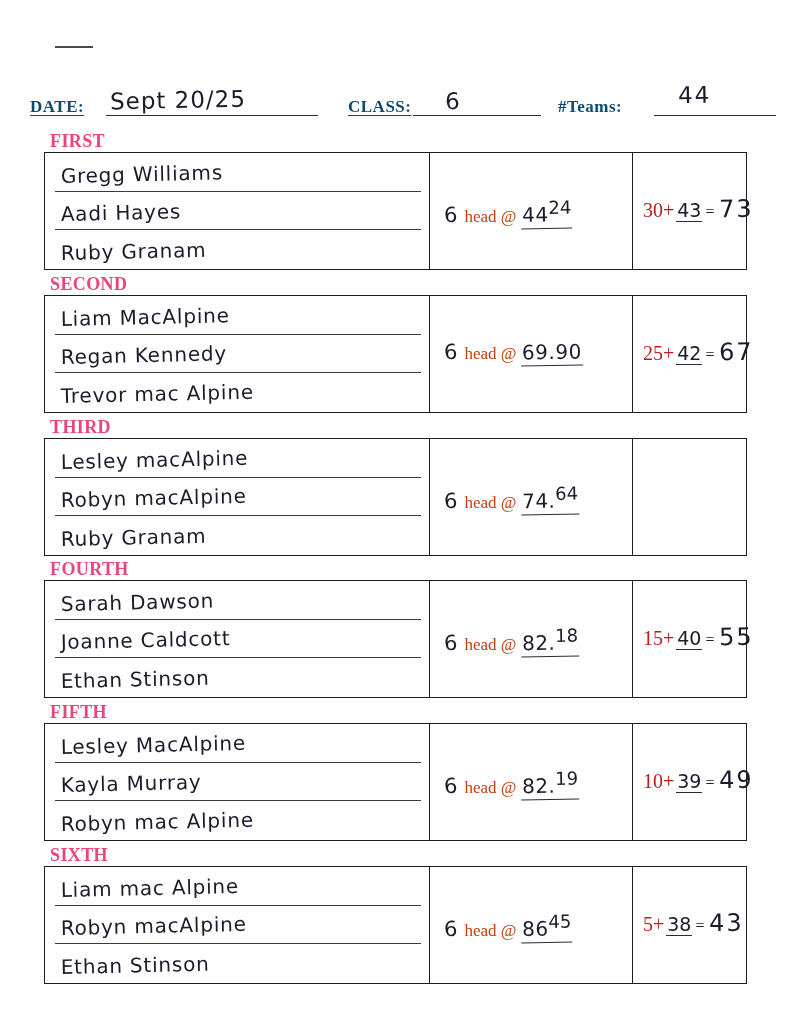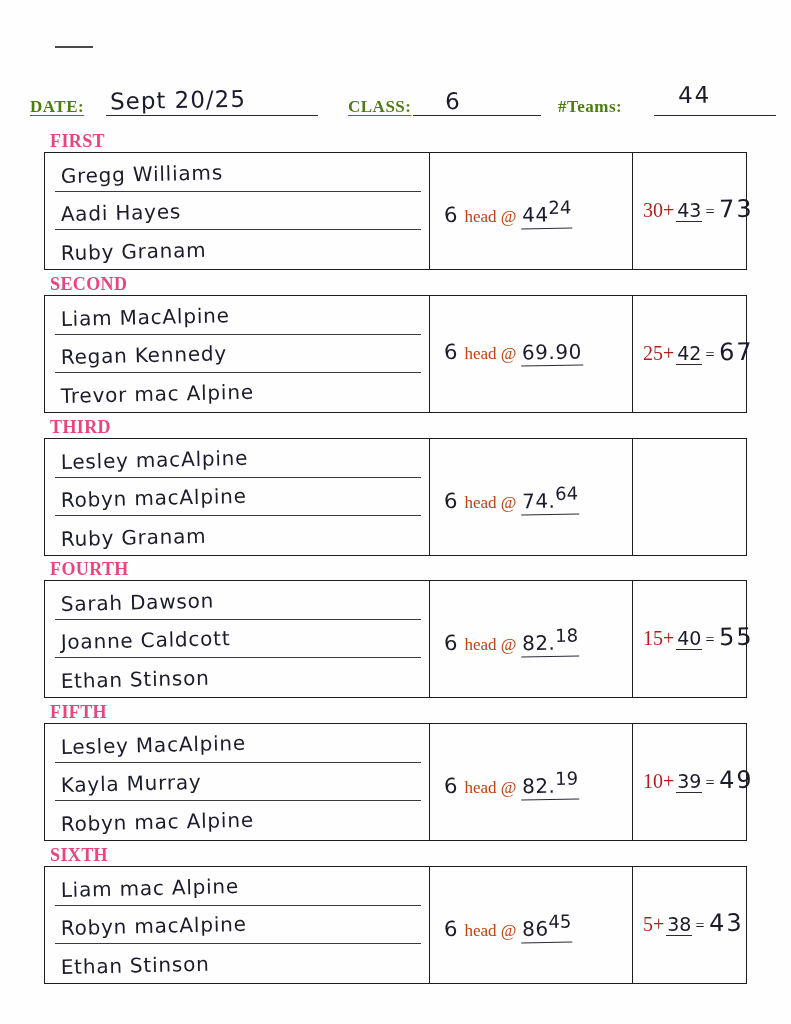--- a/index.html
+++ b/index.html
@@ -38,21 +38,21 @@
     left: 28px;
     top: 90px;
     width: 735px;
     height: 30px;
   }
   .hdr-label {
     position: absolute;
     font-family: "Liberation Serif", serif;
     font-weight: bold;
     font-size: 17px;
-    color: #4d7c0f;
+    color: #0c4a6e;
     letter-spacing: .5px;
     text-decoration: underline;
     text-underline-offset: 3px;
   }
   .hdr-label.no-ul { text-decoration: none; }
   .hdr-value {
     position: absolute;
     font-family: "DejaVu Sans", sans-serif;
     font-size: 23px;
     color: #1b1b2b;

